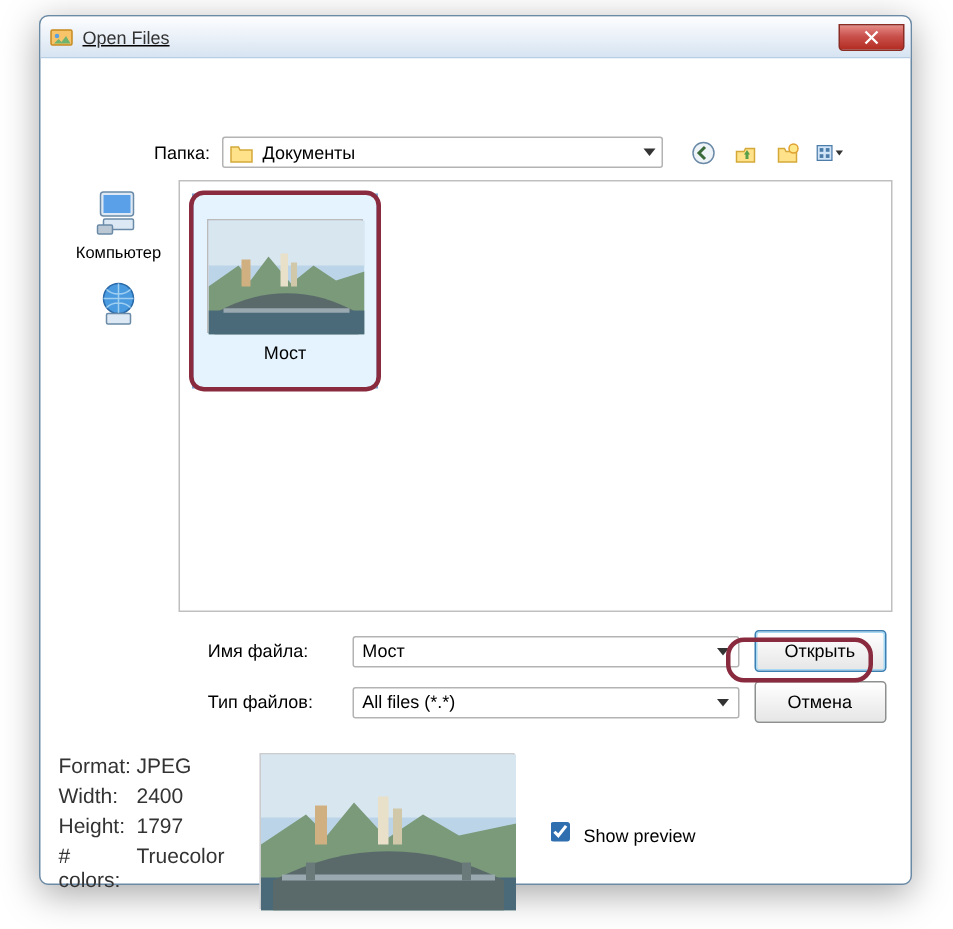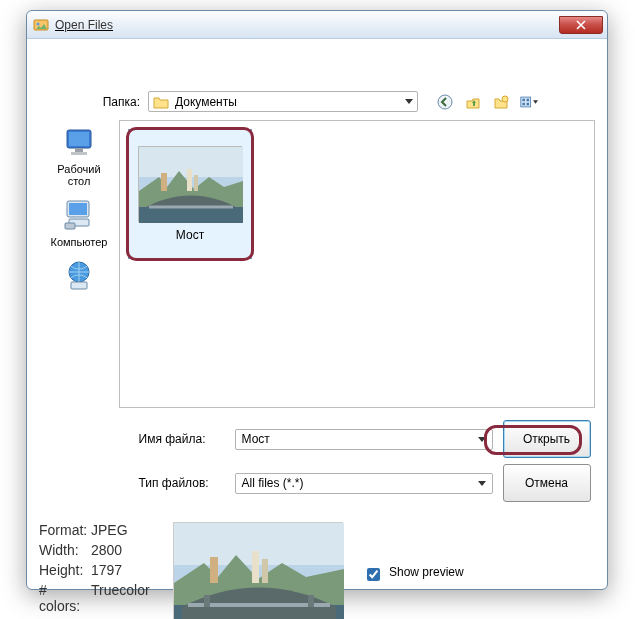--- a/index.html
+++ b/index.html
@@ -24,21 +24,21 @@
   width: 44px; height: 18px; border-radius: 0 0 3px 3px;
   background: linear-gradient(to bottom, #e58a86 0%, #c9514c 45%, #b32c22 100%);
   border: 1px solid #8a2c24; display:flex; align-items:center; justify-content:center;
   color:#fff; font-size:11px; font-weight:bold; cursor:pointer;
 }
 .body { position: relative; padding: 20px 12px 12px 12px; height: calc(100% - 28px); margin-top: 32px; }
 .folder-row { display:flex; align-items:center; margin-left: 55px; margin-bottom: 8px; }
 .folder-row .lbl { font-size: 12px; width: 46px; text-align: right; margin-right: 8px; color:#000; }
 .folder-combo {
   display:flex; align-items:center; gap:6px;
-  width: 270px; height: 21px; border: 1px solid #b3b3b3; border-radius: 2px;
+  width: 294px; height: 21px; border: 1px solid #b3b3b3; border-radius: 2px;
   background: #fff; padding: 0 4px; font-size:12px;
 }
 .folder-combo .arrow { margin-left:auto; border-left:4px solid transparent; border-right:4px solid transparent; border-top:5px solid #333; }
 .toolbar-icons { display:flex; gap:10px; margin-left: 18px; align-items:center; }
 .toolbar-icons span { width:18px; height:18px; display:inline-flex; align-items:center; justify-content:center; font-size:14px; }
 .main-area { display:flex; }
 .places-bar { width: 80px; display:flex; flex-direction:column; align-items:center; gap:10px; padding-top:4px; }
 .place { width: 68px; text-align:center; font-size:11px; color:#000; cursor:pointer; }
 .place .pic { width:40px; height:36px; margin: 0 auto 3px; display:flex; align-items:center; justify-content:center; }
 .files-pane {
@@ -57,36 +57,36 @@
 }
 .bottom-fields { margin-left: 95px; margin-top: 12px; }
 .field-row { display:flex; align-items:center; margin-bottom: 6px; justify-content: center; }
 .field-row .flbl { font-size:12px; width: 96px; color:#000; }
 .field-combo {
   width: 258px; height: 21px; border:1px solid #b3b3b3; border-radius:2px;
   background:#fff; display:flex; align-items:center; padding: 0 6px; font-size:12px;
 }
 .field-combo .arrow { margin-left:auto; border-left:4px solid transparent; border-right:4px solid transparent; border-top:5px solid #333; }
 .action-btn {
-  width: 88px; height: 38px; margin-left: 10px;
+  width: 88px; height: 28px; margin-left: 10px;
   background: linear-gradient(to bottom, #fff 0%, #e6e6e6 100%);
   border:1px solid #8e8f8f; border-radius:3px; font-size:12px; color:#000;
   display:flex; align-items:center; justify-content:center; cursor:pointer;
 }
 .action-btn.primary { border-color: #3c7fb1; box-shadow: inset 0 0 0 1px #a7d9f5; }
 .open-ring {
   position:absolute; left: 457px; top: 354px; width: 98px; height: 30px;
   border: 3px solid #8a2a3e; border-radius: 12px; pointer-events:none;
 }
 .info-area { display:flex; margin-top: 20px; }
 .info-grid { width: 130px; font-size:14px; color:#333; }
 .info-grid .irow { display:flex; margin-bottom:4px; }
 .info-grid .ilbl { width: 52px; }
 .preview-img { width: 170px; height: 104px; border:1px solid #ccc; background:#eef; margin-left: 4px; }
-.preview-chk { display:flex; align-items:flex-start; gap:6px; font-size:12px; margin-left: 20px; align-self:center; }
+.preview-chk { display:flex; align-items:flex-end; gap:6px; font-size:12px; margin-left: 20px; align-self:center; }
 .preview-chk input { accent-color:#2f6fb0; }
 svg { display:block; }
 </style>
 </head>
 <body>
 
 <div class="dialog">
   <div class="titlebar">
     <span class="app-icon">
       <svg viewBox="0 0 16 16">
@@ -146,31 +146,20 @@
             </svg>
           </span>
       </div>
     </div>
 
     <div class="main-area">
       <div class="places-bar">
         <div class="place">
           <div class="pic">
               <svg width="36" height="32" viewBox="0 0 36 32">
-                <rect x="6" y="4" width="24" height="18" rx="2" fill="#3a7ad0" stroke="#2a5a9a"></rect>
-                <rect x="8" y="6" width="20" height="14" fill="#5aa0e8"></rect>
-                <rect x="14" y="22" width="8" height="4" fill="#9aa0a8"></rect>
-                <rect x="10" y="26" width="16" height="3" fill="#c0c4c8"></rect>
-              </svg>
-            </div>
-          <div>Рабочий стол</div>
-        </div>
-        <div class="place">
-          <div class="pic">
-              <svg width="36" height="32" viewBox="0 0 36 32">
                 <rect x="6" y="2" width="22" height="16" rx="2" fill="#dce8f4" stroke="#6a8aa8"></rect>
                 <rect x="8" y="4" width="18" height="12" fill="#5aa0e8"></rect>
                 <rect x="8" y="20" width="20" height="7" rx="1" fill="#dce8f4" stroke="#6a8aa8"></rect>
                 <rect x="4" y="24" width="10" height="6" rx="1" fill="#bcc8d4" stroke="#6a8aa8"></rect>
               </svg>
             </div>
           <div>Компьютер</div>
         </div>
         <div class="place">
           <div class="pic">
@@ -226,21 +215,21 @@
     <div class="open-ring"></div>
 
     <div class="info-area">
       <div class="info-grid">
         <div class="irow">
             <span class="ilbl">Format:</span>
             <span>JPEG</span>
           </div>
         <div class="irow">
             <span class="ilbl">Width:</span>
-            <span>2800</span>
+            <span>2400</span>
           </div>
         <div class="irow">
             <span class="ilbl">Height:</span>
             <span>1797</span>
           </div>
         <div class="irow">
             <span class="ilbl"># colors:</span>
             <span>Truecolor</span>
           </div>
       </div>

